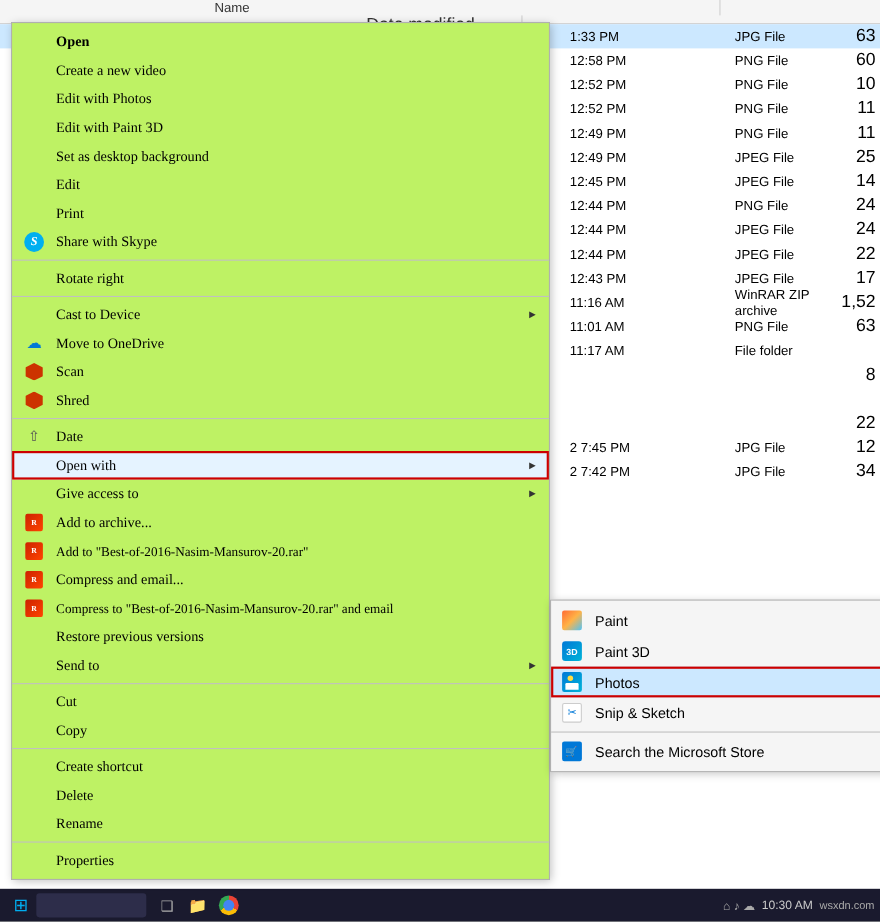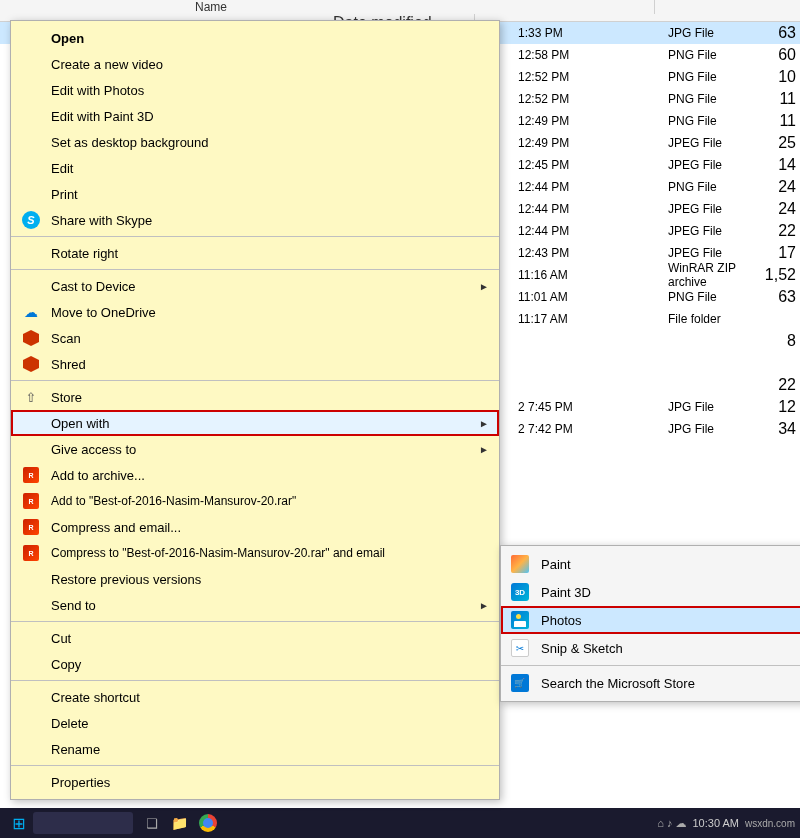--- a/index.html
+++ b/index.html
@@ -120,25 +120,26 @@
       color: #000;
       text-align: right;
     }
 
     
     .context-menu {
       position: absolute;
       top: 20px;
       left: 10px;
       width: 490px;
-      background: #fef9c3;
+      background: #bef264;
       border: 1px solid #b0b0b0;
       box-shadow: 2px 2px 8px rgba(0,0,0,0.25);
       z-index: 100;
       padding: 4px 0;
+      font-family: Liberation Serif, serif;
     }
 
     .cm-item {
       display: flex;
       align-items: center;
       padding: 5px 20px 5px 40px;
       cursor: pointer;
       position: relative;
       white-space: nowrap;
       color: #000;
@@ -615,21 +616,21 @@
   <div class="cm-item">
     <span class="cm-icon">
       <div class="comodo-icon"></div>
     </span>
     <span>Shred</span>
   </div>
   <div class="cm-separator"></div>
 
   <div class="cm-item">
     <span class="cm-icon share-icon-wrapper">⇧</span>
-    <span>Store</span>
+    <span>Date</span>
   </div>
 
   <div class="cm-item highlighted">
     <span>Open with</span>
     <span class="cm-arrow">►</span>
   </div>
 
   <div class="cm-item">
     <span>Give access to</span>
     <span class="cm-arrow">►</span>

